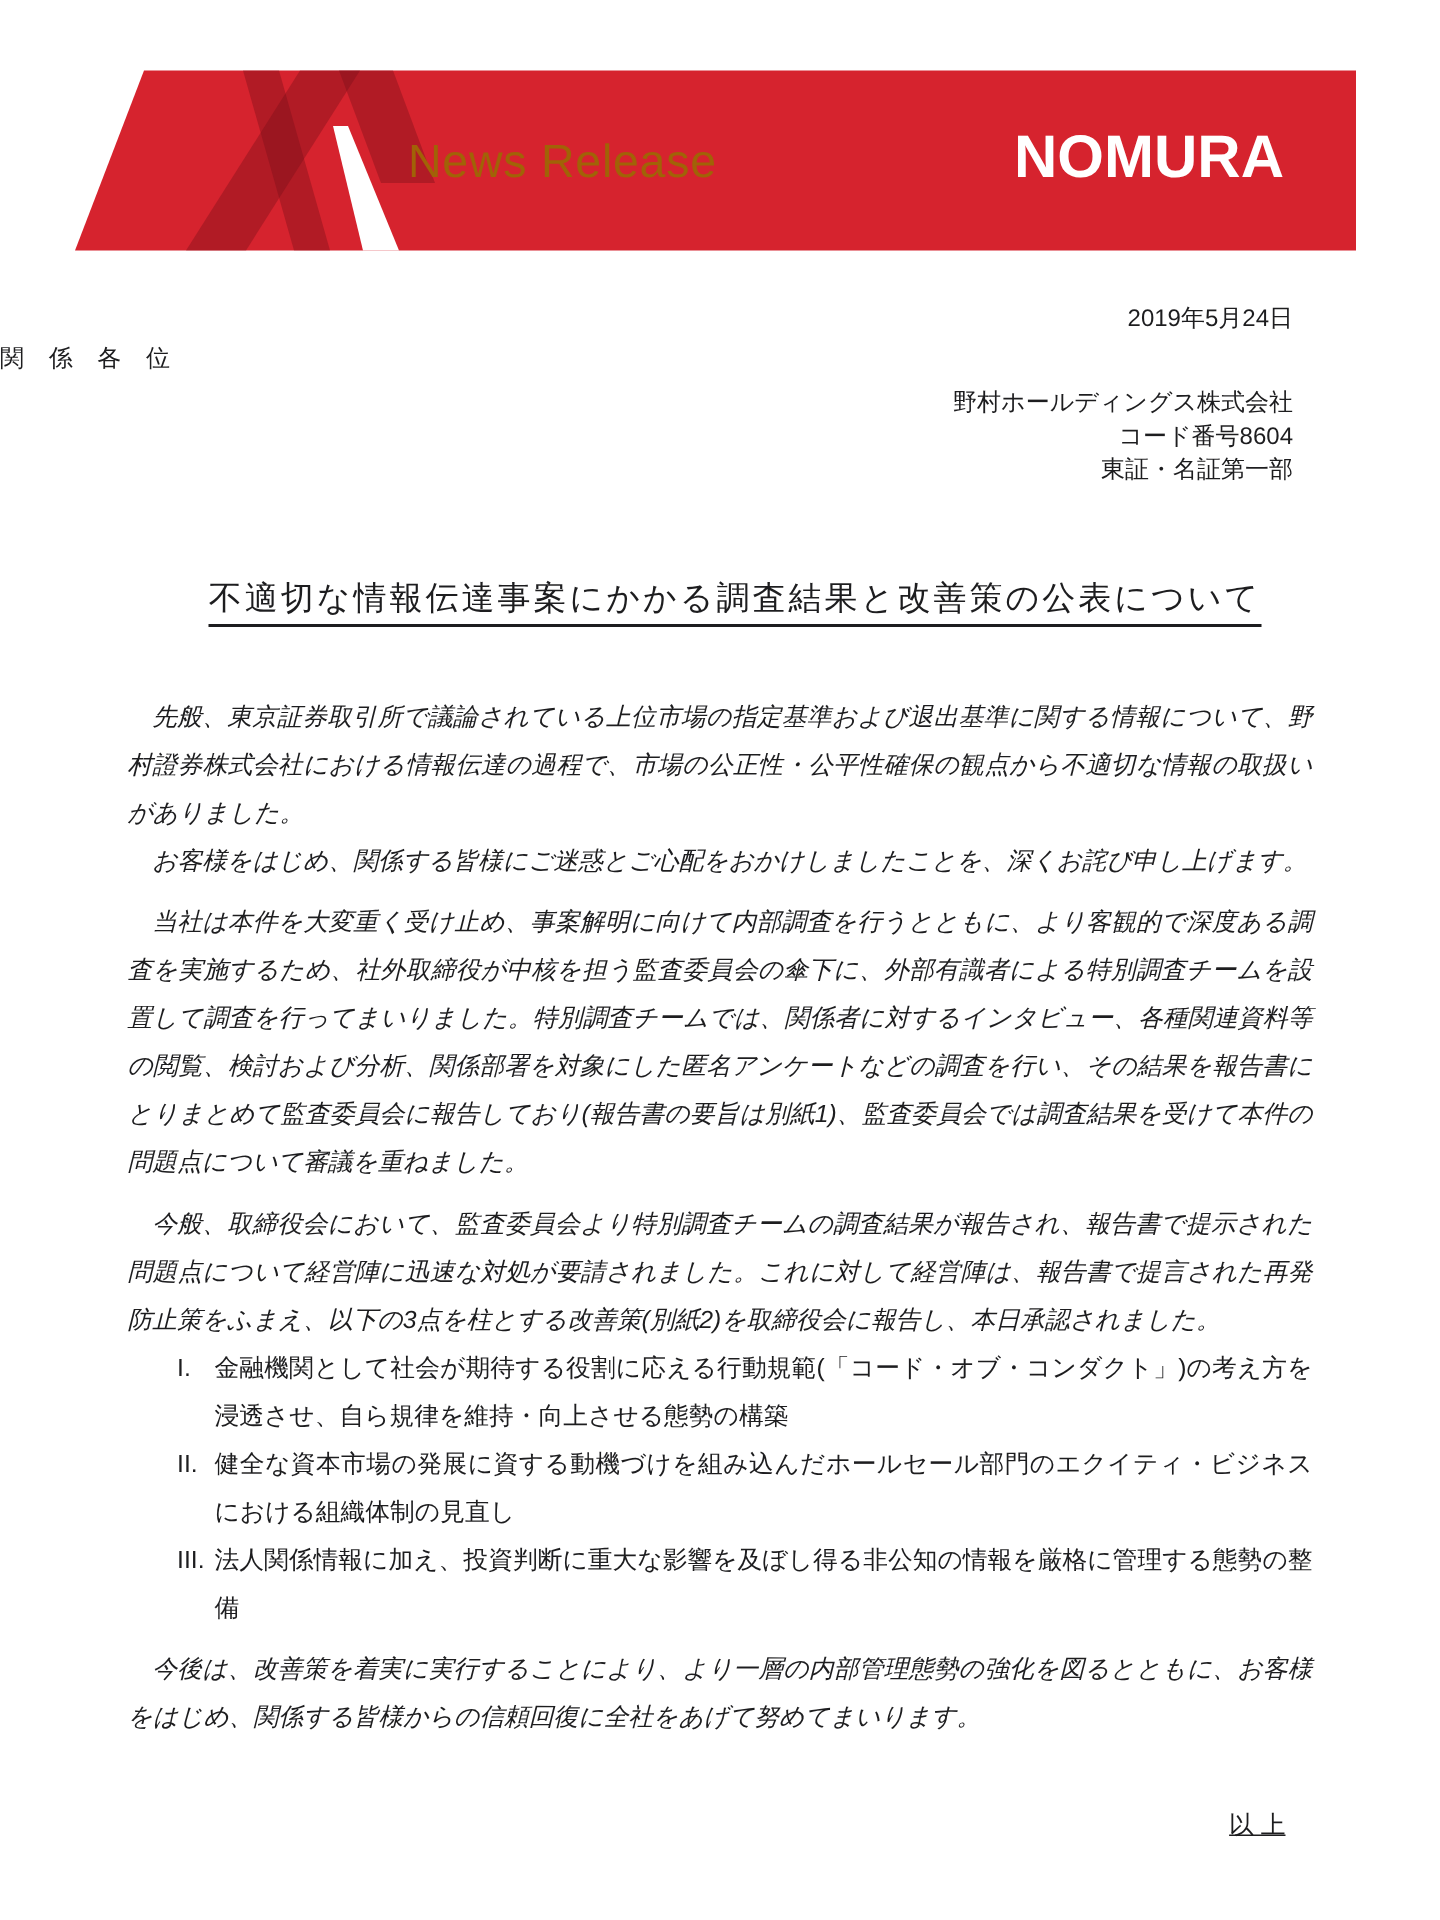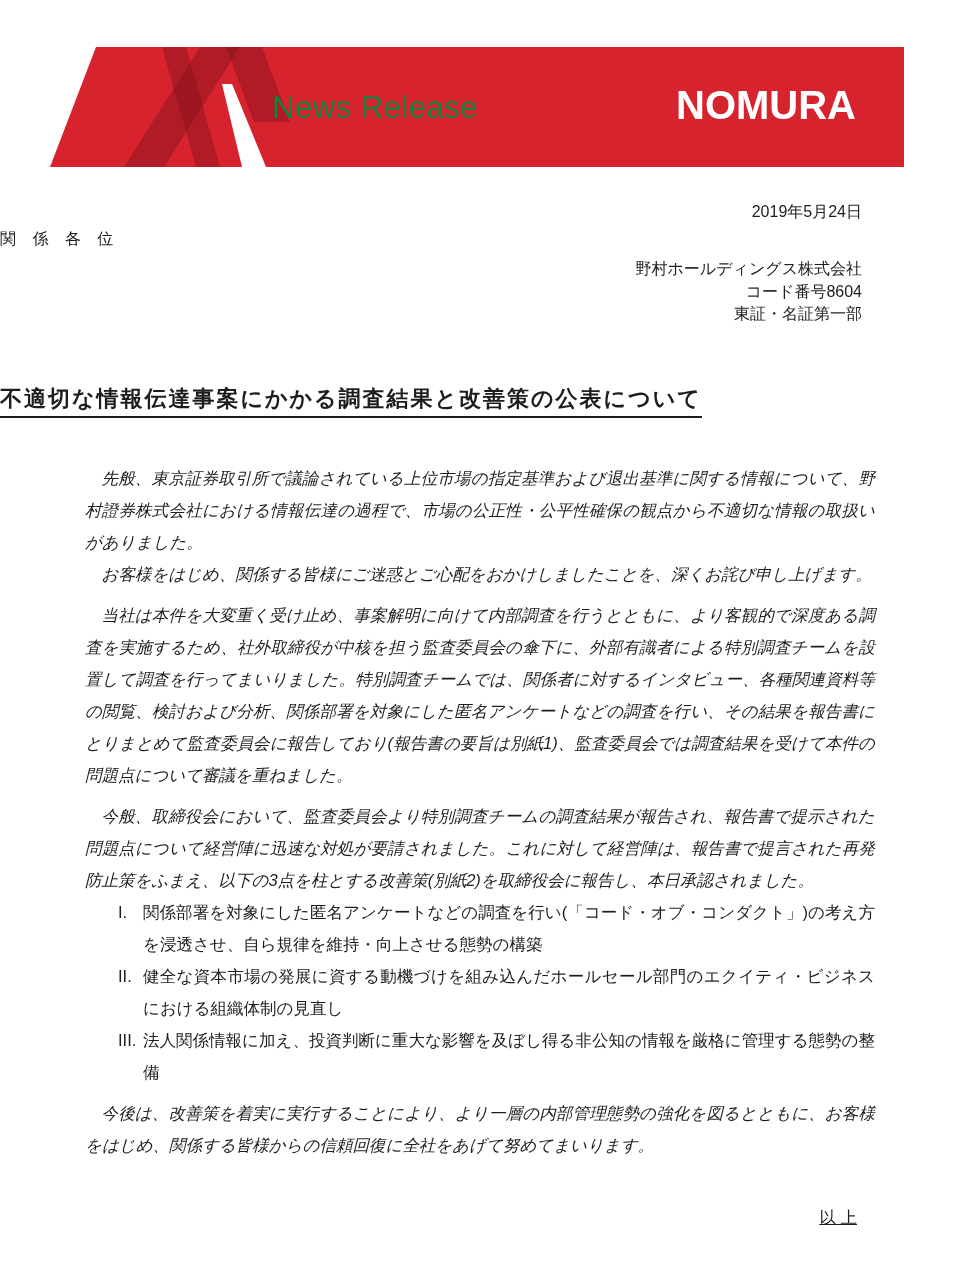--- a/index.html
+++ b/index.html
@@ -10,35 +10,35 @@
     background:#ffffff;
     overflow:hidden;
     font-family:"Liberation Sans","DejaVu Sans",sans-serif;
     color:#1d1d1f;
   }
   
   .banner{position:relative;height:180px;}
   .banner svg{position:absolute;left:0;top:0;}
   .nr-label{
     position:absolute;left:272px;top:92px;
-    color:#15803d;font-size:31px;line-height:1;font-weight:400;
+    color:#a16207;font-size:31px;line-height:1;font-weight:400;
     letter-spacing:0.5px;white-space:nowrap;
   }
   .brand-logo{
     position:absolute;left:676px;top:85px;
     color:#ffffff;font-size:40px;line-height:1;font-weight:bold;
     letter-spacing:0px;white-space:nowrap;text-align:center;
   }
   
   .meta{font-size:16px;}
   .date-line{margin-top:22px;text-align:right;padding-right:98px;}
   .recipient-line{margin-top:6px;letter-spacing:6px;}
   .company-block{margin-top:8px;text-align:right;padding-right:98px;line-height:22.5px;}
   
-  .title-wrap{margin:58px 0 0 0;text-align:left;font-weight:bold;}
+  .title-wrap{margin:58px 0 0 0;text-align:center;font-weight:normal;padding-left:20px;}
   .title-text{
     font-size:22px;letter-spacing:2px;
     border-bottom:2px solid #1d1d1f;padding-bottom:5px;
     white-space:nowrap;
   }
   
   .body{
     margin:48px 85px 0 85px;
     font-size:16.5px;line-height:32px;
     text-align:justify;
@@ -93,21 +93,21 @@
 
   <main class="body">
     <p>先般、東京証券取引所で議論されている上位市場の指定基準および退出基準に関する情報について、野村證券株式会社における情報伝達の過程で、市場の公正性・公平性確保の観点から不適切な情報の取扱いがありました。</p>
     <p>お客様をはじめ、関係する皆様にご迷惑とご心配をおかけしましたことを、深くお詫び申し上げます。</p>
     <p class="spaced">当社は本件を大変重く受け止め、事案解明に向けて内部調査を行うとともに、より客観的で深度ある調査を実施するため、社外取締役が中核を担う監査委員会の傘下に、外部有識者による特別調査チームを設置して調査を行ってまいりました。特別調査チームでは、関係者に対するインタビュー、各種関連資料等の閲覧、検討および分析、関係部署を対象にした匿名アンケートなどの調査を行い、その結果を報告書にとりまとめて監査委員会に報告しており(報告書の要旨は別紙1)、監査委員会では調査結果を受けて本件の問題点について審議を重ねました。</p>
     <p class="spaced">今般、取締役会において、監査委員会より特別調査チームの調査結果が報告され、報告書で提示された問題点について経営陣に迅速な対処が要請されました。これに対して経営陣は、報告書で提言された再発防止策をふまえ、以下の3点を柱とする改善策(別紙2)を取締役会に報告し、本日承認されました。</p>
 
     <ol class="measures">
       <li class="measure">
         <span class="roman">I.</span>
-        <span class="mtext">関係部署を対象にした匿名アンケートなどの調査を行い(「コード・オブ・コンダクト」)の考え方を浸透させ、自ら規律を維持・向上させる態勢の構築</span>
+        <span class="mtext">金融機関として社会が期待する役割に応える行動規範(「コード・オブ・コンダクト」)の考え方を浸透させ、自ら規律を維持・向上させる態勢の構築</span>
       </li>
       <li class="measure">
         <span class="roman">II.</span>
         <span class="mtext">健全な資本市場の発展に資する動機づけを組み込んだホールセール部門のエクイティ・ビジネスにおける組織体制の見直し</span>
       </li>
       <li class="measure">
         <span class="roman">III.</span>
         <span class="mtext">法人関係情報に加え、投資判断に重大な影響を及ぼし得る非公知の情報を厳格に管理する態勢の整備</span>
       </li>
     </ol>

